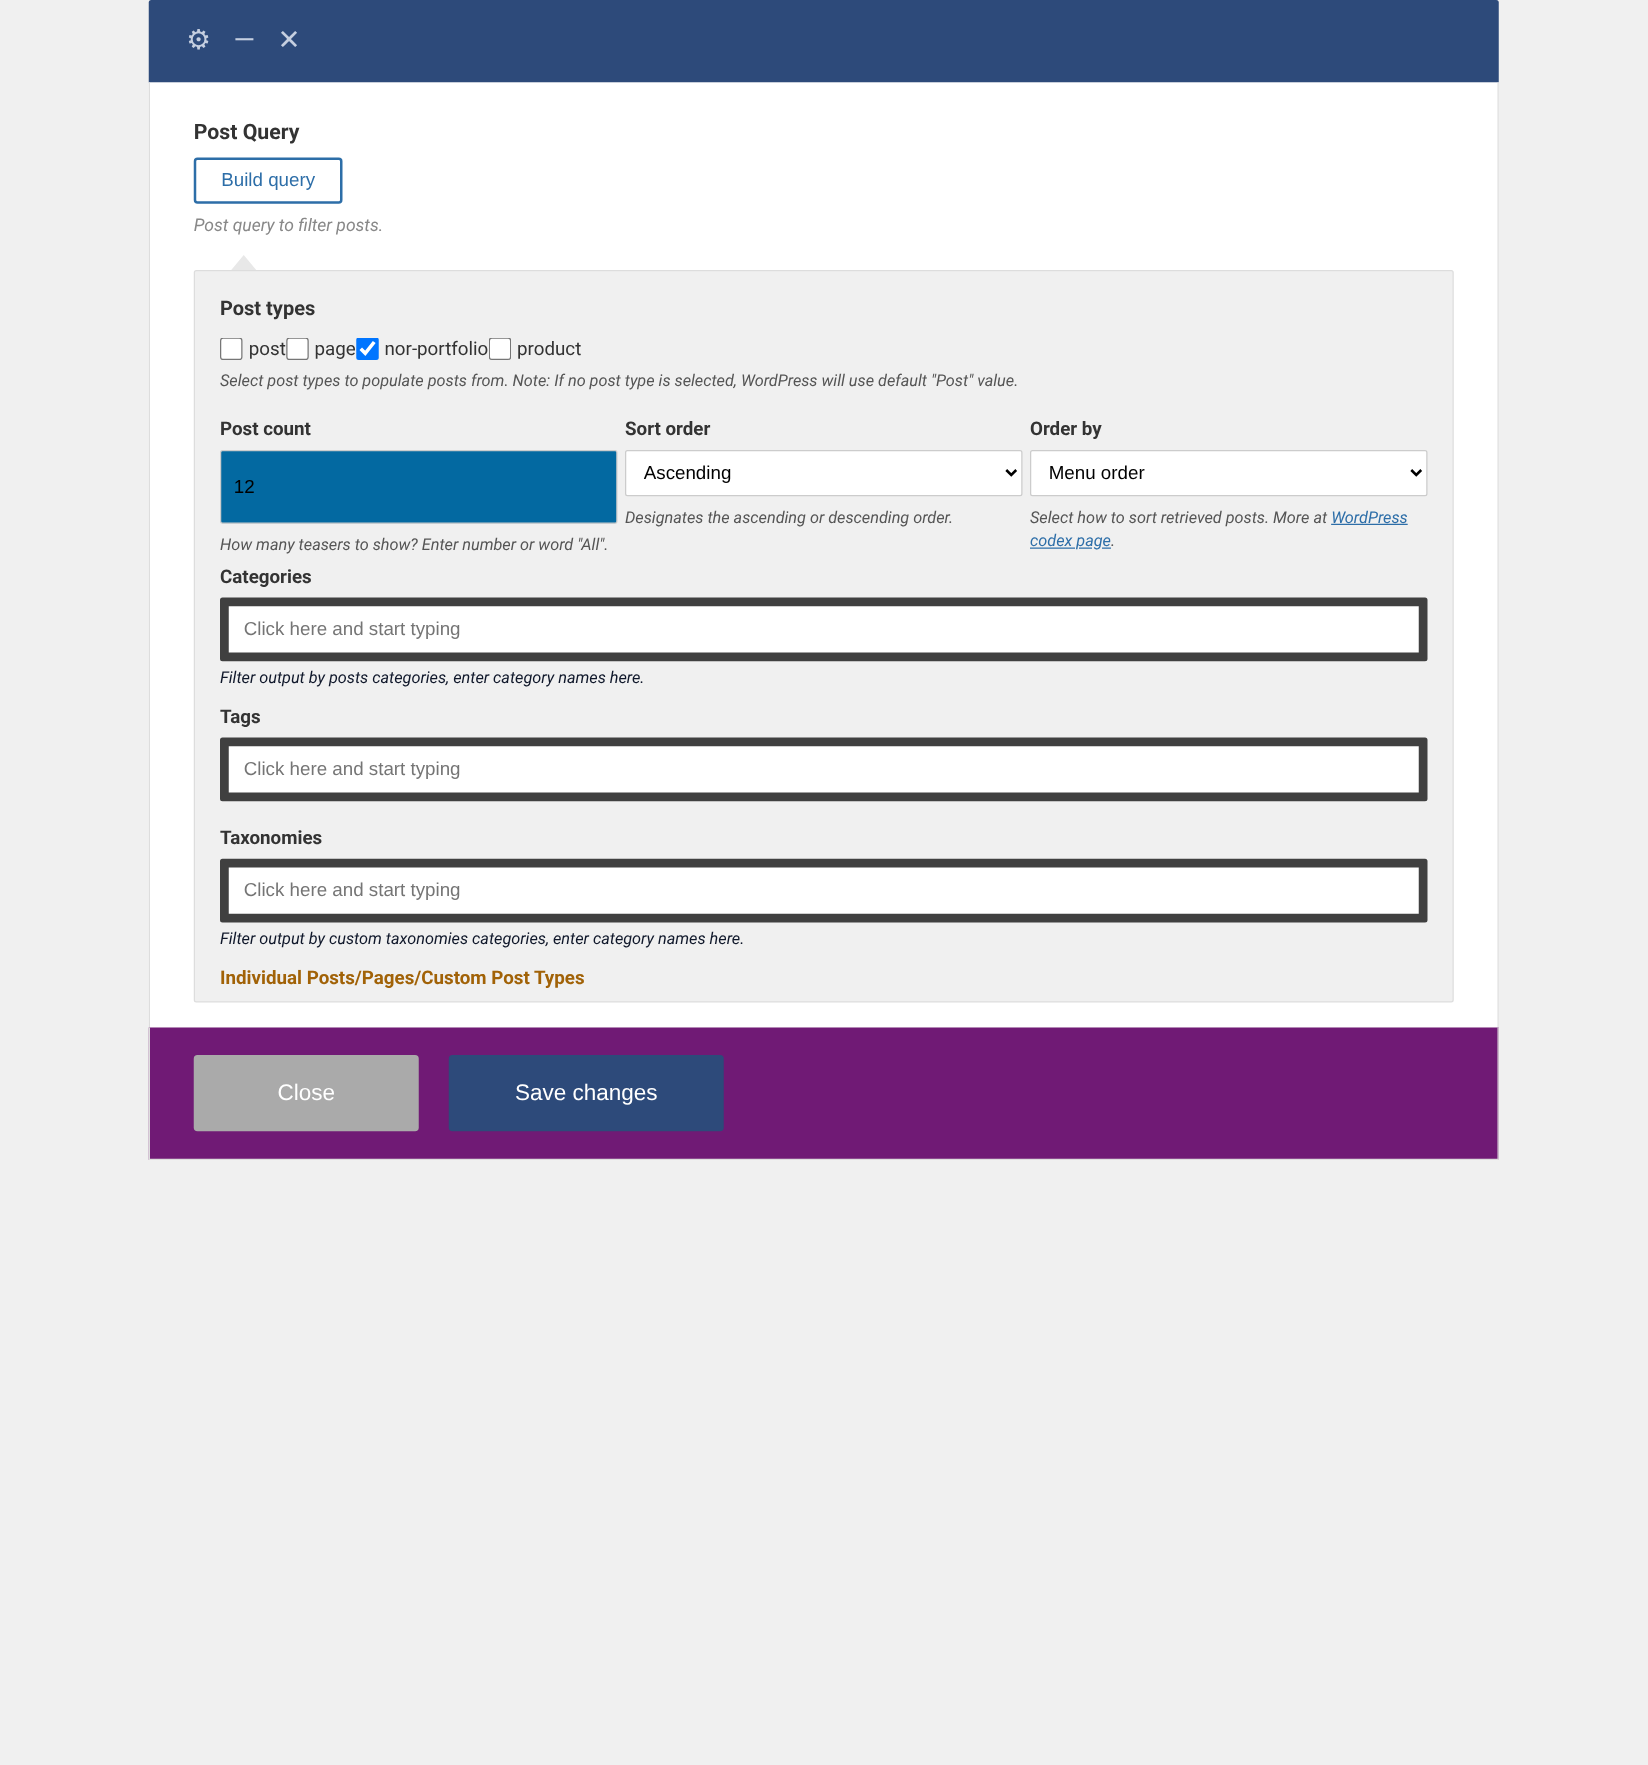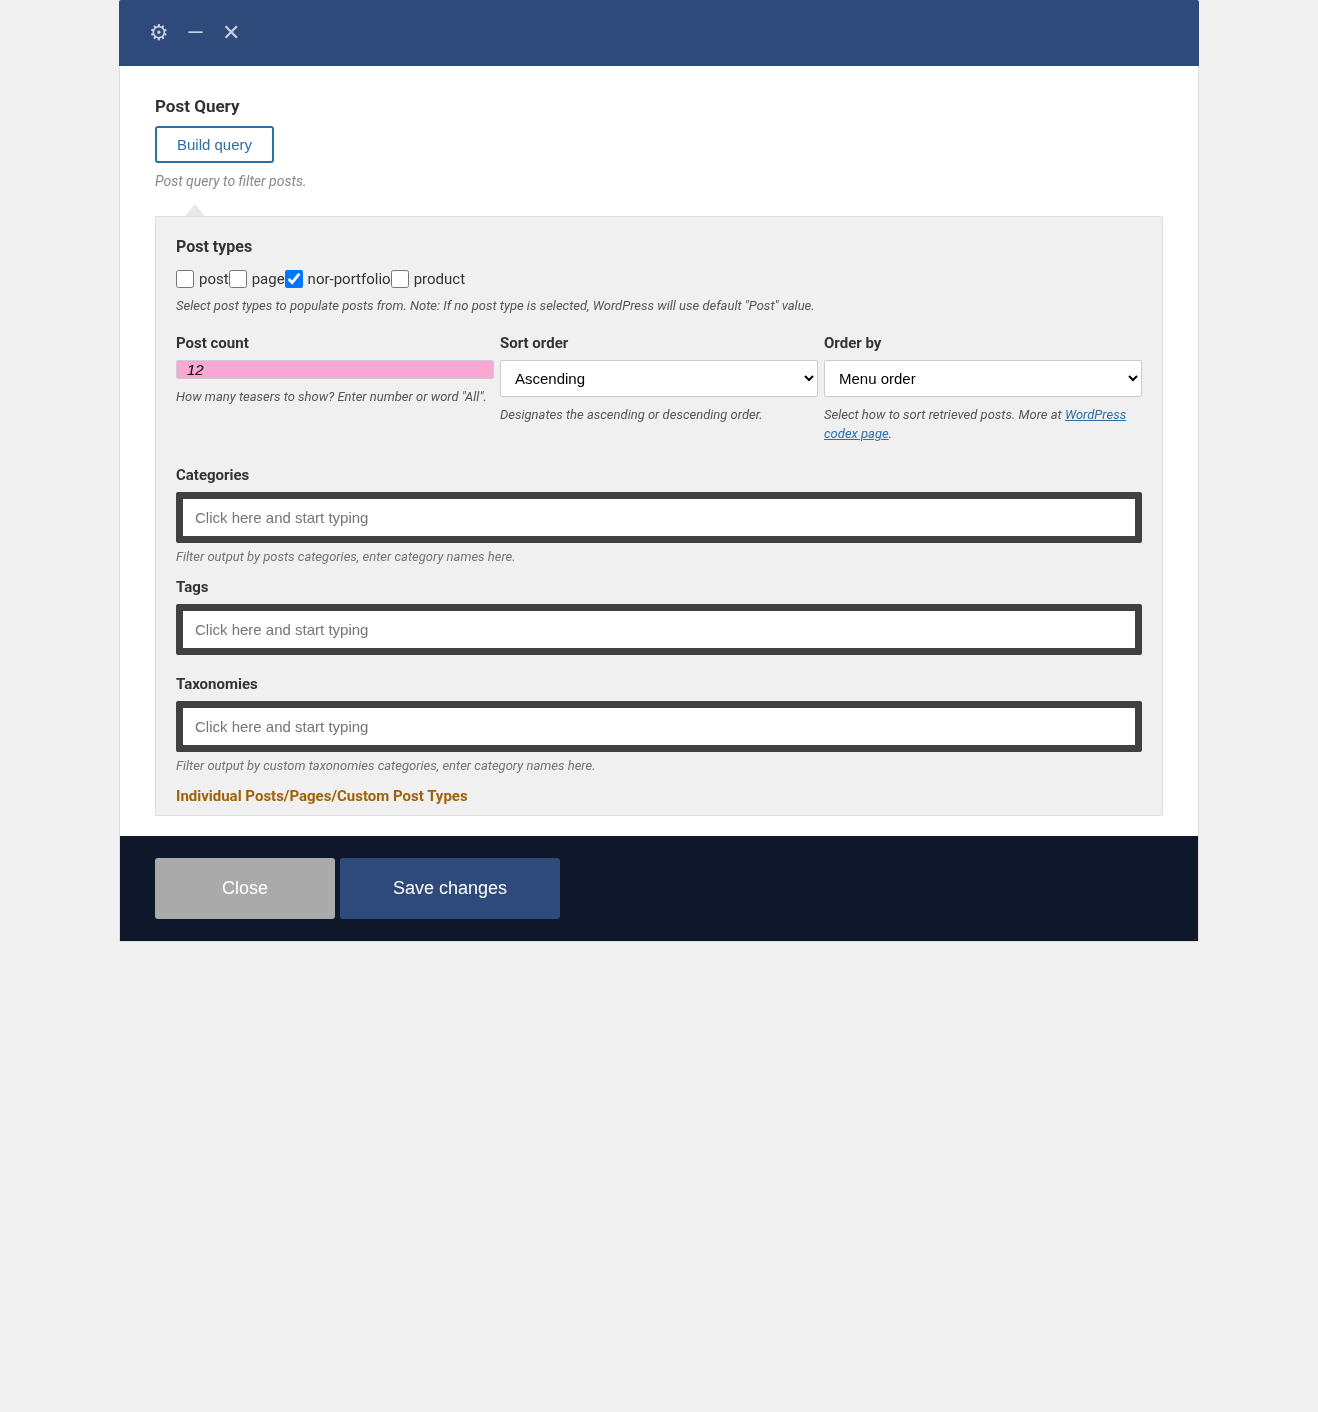--- a/index.html
+++ b/index.html
@@ -132,39 +132,38 @@
       font-size: 13px;
       color: #555;
       margin-bottom: 18px;
       line-height: 1.5;
     }
 
     .three-col {
       display: grid;
       grid-template-columns: 1fr 1fr 1fr;
       gap: 6px;
-      margin-bottom: 22px;
+      margin-bottom: 6px;
     }
 
     .col-label {
       font-size: 15px;
       font-weight: 700;
       color: #333;
       margin-bottom: 8px;
     }
 
     .col-input {
       width: 100%;
-      padding: 0 10px;
+      padding: 20px 10px;
       font-size: 15px;
       border: 1px solid #ccc;
-      background: #f9a8d4;
+      background: #0369a1;
       border-radius: 2px;
       margin-bottom: 8px;
-      font-style: italic;
     }
 
     .col-select {
       width: 100%;
       padding: 8px 10px;
       font-size: 15px;
       border: 1px solid #ccc;
       background: #ffffff;
       border-radius: 2px;
       margin-bottom: 8px;
@@ -201,38 +200,38 @@
       border: 7px solid #404040;
       background: #ffffff;
       border-radius: 2px;
       color: #999;
       margin-bottom: 6px;
     }
 
     .field-hint {
       font-style: italic;
       font-size: 13px;
-      color: #737373;
+      color: #0f172a;
       margin-bottom: 12px;
     }
 
     .individual-posts-title {
       font-size: 15px;
       font-weight: 700;
       color: #a16207;
       margin-top: 4px;
     }
 
     .modal-footer {
-      background: #0f172a;
+      background: #701a75;
       border: 1px solid #ddd;
       border-top: none;
       padding: 22px 35px;
       display: flex;
-      gap: 5px;
+      gap: 24px;
       align-items: center;
     }
 
     .btn-close {
       background: #aaa;
       color: #fff;
       border: none;
       padding: 20px 50px;
       font-size: 18px;
       cursor: pointer;

